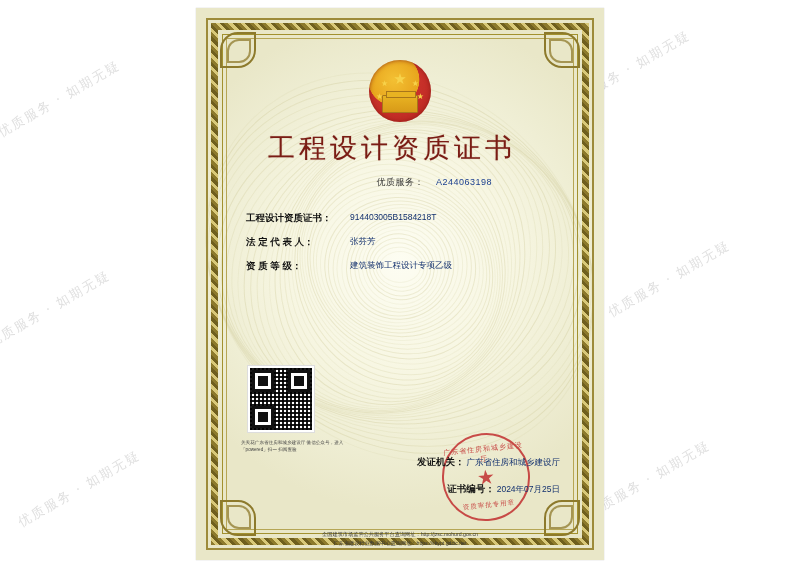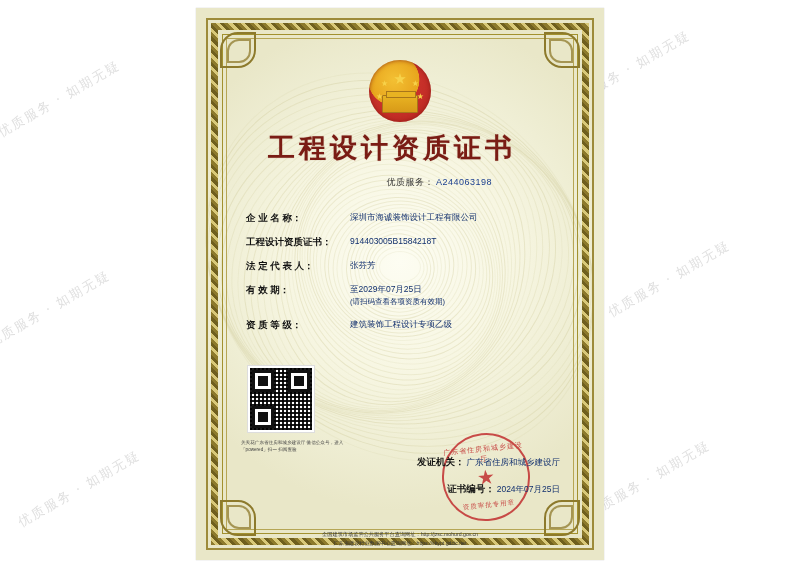--- a/index.html
+++ b/index.html
@@ -136,35 +136,35 @@
   }
 
   
   .cert-title {
     position: absolute;
     left: 0; right: 16px;
     top: 122px;
     text-align: center;
     font-family: "DejaVu Serif", serif;
     font-size: 27px;
-    font-weight: bold;
+    font-weight: normal;
     letter-spacing: 4px;
     color: #7a1c14;
     text-shadow: 0 0 1px rgba(120,28,20,.4);
   }
   .cert-no {
     position: absolute;
     right: 112px;
     top: 168px;
     font-size: 9px;
     color: #333;
     letter-spacing: .5px;
   }
   .cert-no b { font-weight: normal; }
-  .cert-no .val { color: #1b3f8f; margin-left: 2px; }
+  .cert-no .val { color: #1b3f8f; margin-left: 12px; }
 
   
   .fields {
     position: absolute;
     left: 50px;
     top: 204px;
     width: 320px;
   }
   .row {
     display: flex;
@@ -385,37 +385,26 @@
     </div>
 
     <div class="cert-title">工程设计资质证书</div>
 
     <div class="cert-no">
       <b>优质服务：</b><span class="val">A244063198</span>
     </div>
 
     <div class="fields">
       <div class="row">
-        <div class="lab">企 业 名 称：</div>
-        <div class="val">深圳市海诚装饰设计工程有限公司</div>
-      </div>
-      <div class="row">
         <div class="lab">工程设计资质证书：</div>
         <div class="val">914403005B1584218T</div>
       </div>
       <div class="row">
         <div class="lab">法 定 代 表 人：</div>
         <div class="val">张芬芳</div>
-      </div>
-      <div class="row">
-        <div class="lab">有 效 期：</div>
-        <div class="val">
-          <div>至2029年07月25日</div>
-          <div class="sub-note">(请扫码查看各项资质有效期)</div>
-        </div>
       </div>
       <div class="row">
         <div class="lab">资 质 等 级：</div>
         <div class="val">建筑装饰工程设计专项乙级</div>
       </div>
     </div>
 
     <div class="qr">
       <div class="eye e1"></div>
       <div class="eye e2"></div>

